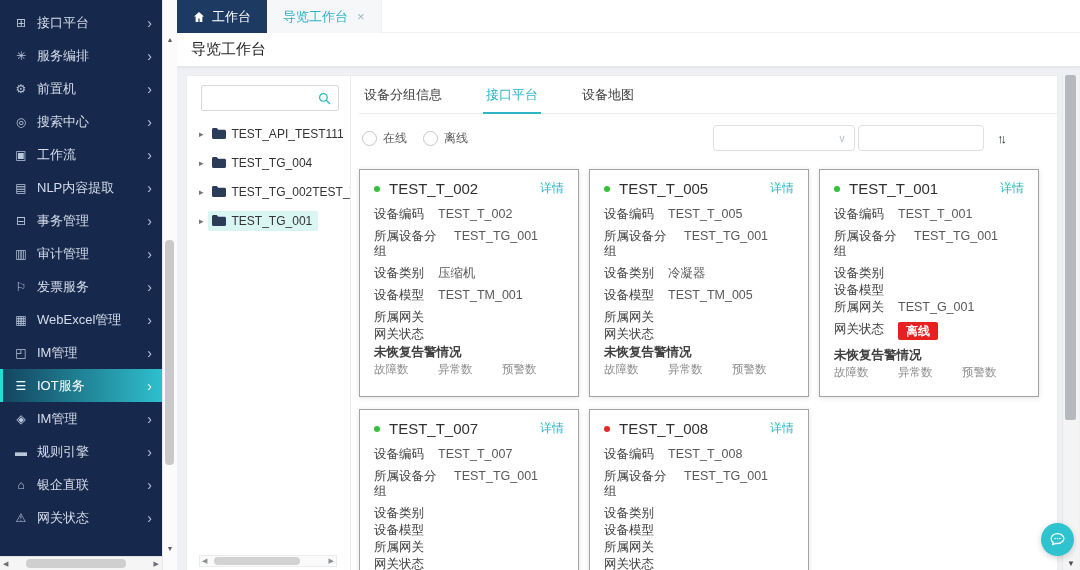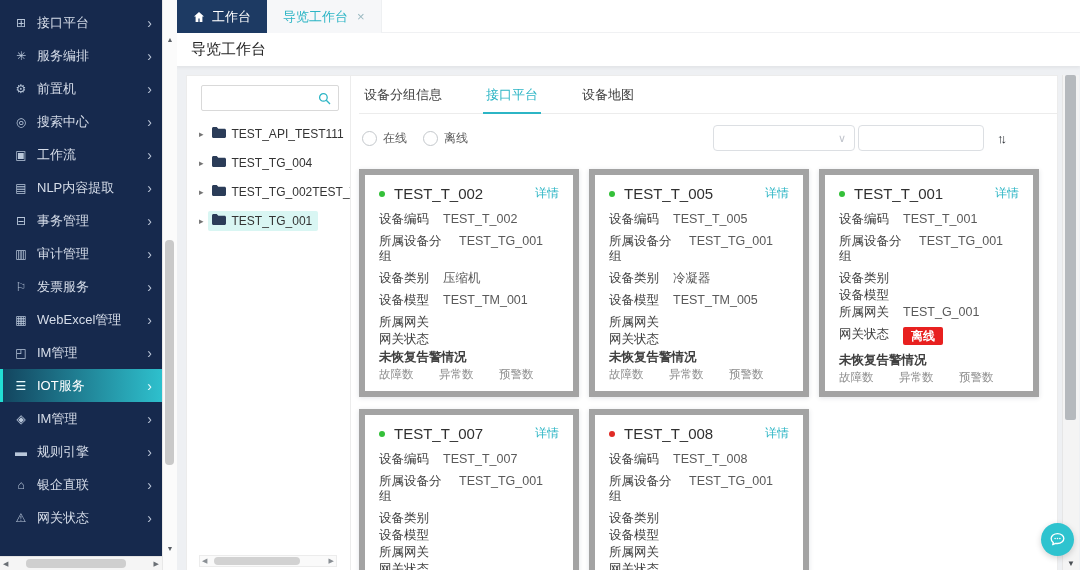--- a/index.html
+++ b/index.html
@@ -36,21 +36,21 @@
        padding-left:15px;font-size:15px;color:#262626;box-sizing:border-box;box-shadow:0 2px 3px rgba(0,0,0,.05)}
   
   #panel{position:absolute;left:186px;top:75px;width:872px;height:495px;background:#fff;border:1px solid #ececec;border-bottom:none;
        box-sizing:border-box;display:flex}
   
   #tree-col{width:164px;flex:none;border-right:1px solid #ececec;position:relative;padding-top:9px;box-sizing:border-box}
   .tree-search{margin:0 11px 8px 14px;height:24px;border:1px solid #d9d9d9;border-radius:2px;display:flex;align-items:center;padding:0 7px;gap:4px}
   .tree-search input{flex:1;min-width:0;border:none;outline:none;font-size:12px;font-family:inherit;color:#333}
   .tree-row{display:flex;align-items:center;height:29px;padding-left:12px;font-size:12px;color:#333;cursor:pointer;white-space:nowrap;overflow:hidden}
   .tree-caret{color:#737373;font-size:9px;margin-right:4px;flex:none}
-  .tree-inner{display:flex;align-items:flex-start;gap:6px;padding:3px 6px 3px 4px;border-radius:2px}
+  .tree-inner{display:flex;align-items:center;gap:6px;padding:3px 6px 3px 4px;border-radius:2px}
   .tree-row.selected .tree-inner{background:#d9f6f3}
   #tree-hscroll{position:absolute;left:12px;bottom:3px;width:138px;height:12px;background:#fafafa;border:1px solid #ececec;box-sizing:border-box}
   #tree-hscroll .arrow{position:absolute;top:1px;font-size:7px;color:#8a8f94}
   #tree-hscroll .thumb{position:absolute;left:14px;top:1px;width:86px;height:8px;background:#d2d2d2;border-radius:4px}
   
   #main-col{flex:1;position:relative;padding-left:8px;box-sizing:border-box;overflow:hidden}
   #content-tabs{display:flex;gap:38px;height:37px;align-items:stretch;border-bottom:1px solid #ececec;padding-left:2px}
   .ctab{font-size:13px;color:#404040;cursor:pointer;display:flex;align-items:center;position:relative;padding:0 3px}
   .ctab.active{color:#2cb5c5}
   .ctab.active::after{content:"";position:absolute;left:0;right:0;bottom:-1px;height:2px;background:#2cb5c5}
@@ -59,21 +59,21 @@
   .radio-circle{width:13px;height:13px;border:1px solid #c4c8cc;border-radius:50%;margin-right:6px;background:#fff;flex:none}
   #right-filters{margin-left:auto;display:flex;align-items:center;margin-right:50px}
   .select-box{width:142px;height:26px;border:1px solid #dcdfe3;border-radius:4px;display:flex;align-items:center;
        padding:0 8px;box-sizing:border-box;color:#333;font-size:12px;cursor:pointer;background:#fff}
   .select-box .sel-chev{margin-left:auto;color:#c0c4cc;font-size:11px}
   .text-input{width:126px;height:26px;border:1px solid #dcdfe3;border-radius:4px;box-sizing:border-box;margin-left:3px;
        font-size:12px;padding:0 8px;outline:none;font-family:inherit}
   .sort-btn{margin-left:13px;font-size:13px;color:#24292f;letter-spacing:-3px;cursor:pointer;padding-right:3px}
   
   #cards{display:flex;flex-wrap:wrap;gap:12px 10px;padding-top:7px;width:696px}
-  .card{width:220px;height:228px;border:6px solid #a3a3a3;box-shadow:0 1px 5px rgba(15,34,60,.12);padding:10px 14px;
+  .card{width:220px;height:228px;border:1px solid #a3a3a3;box-shadow:0 1px 5px rgba(15,34,60,.12);padding:10px 14px;
        box-sizing:border-box;overflow:hidden;background:#fff}
   .card-head{display:flex;align-items:center;margin-bottom:10px}
   .dot{width:6px;height:6px;border-radius:50%;background:#34c03a;flex:none}
   .dot.red{background:#e02b26}
   .card-title{font-size:15px;color:#303030;margin-left:9px}
   .detail{margin-left:auto;color:#2cb5c5;font-size:12px;cursor:pointer}
   .field{display:flex;line-height:15px;font-size:12.5px;margin-bottom:2px}
   .field.valued{margin-top:2px;margin-bottom:7px}
   .flabel{font-weight:normal;color:#404040;max-width:66px;flex:none;margin-right:14px}
   .fvalue{color:#595959;padding-top:0}

